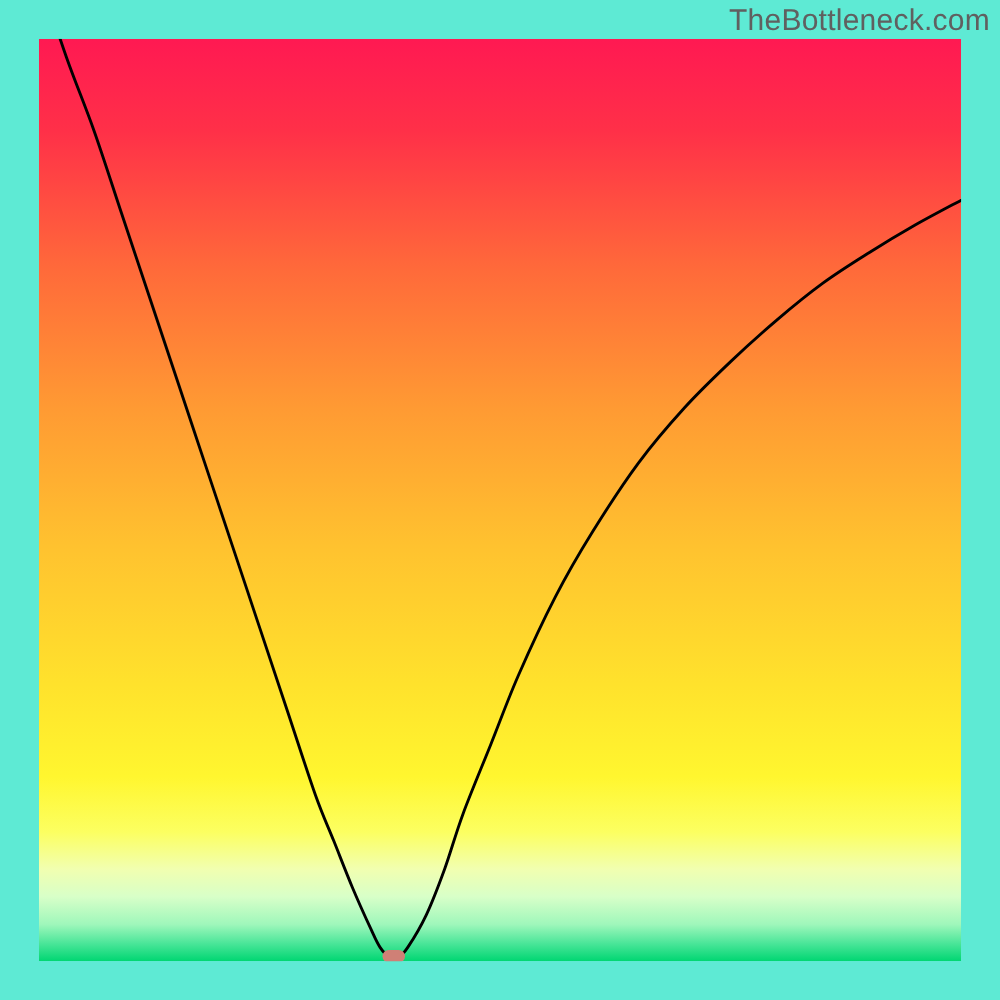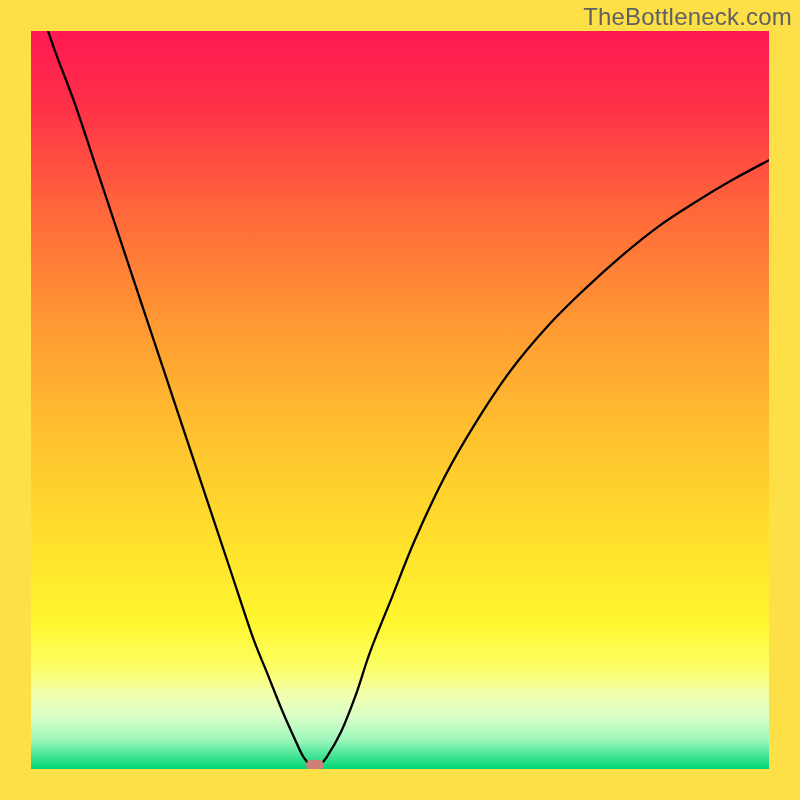--- a/index.html
+++ b/index.html
@@ -9,21 +9,21 @@
     height: 800px;
     background: #000;
     overflow: hidden;
   }
   .frame {
     position: absolute;
     left: 0;
     top: 0;
     width: 800px;
     height: 800px;
-    background: #fde047;
+    background: #5eead4;
   }
   .plot {
     position: absolute;
     left: 31px;
     top: 31px;
     width: 738px;
     height: 738px;
     overflow: hidden;
   }
   .gradient {

